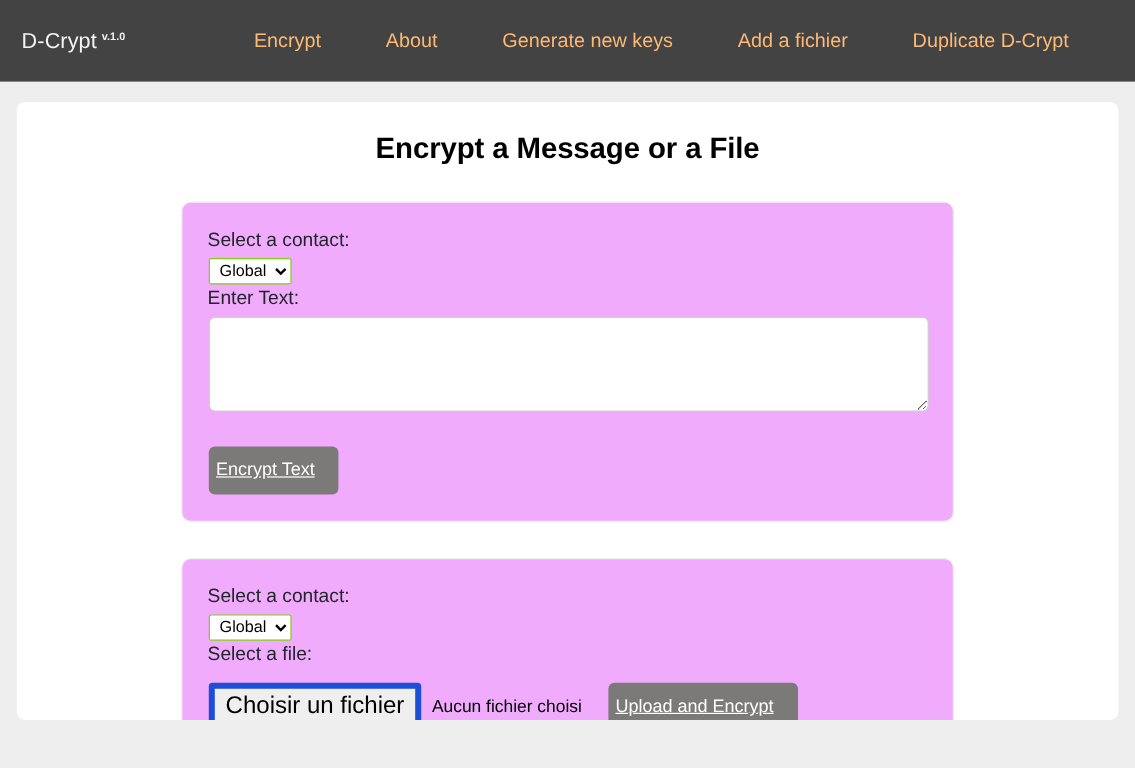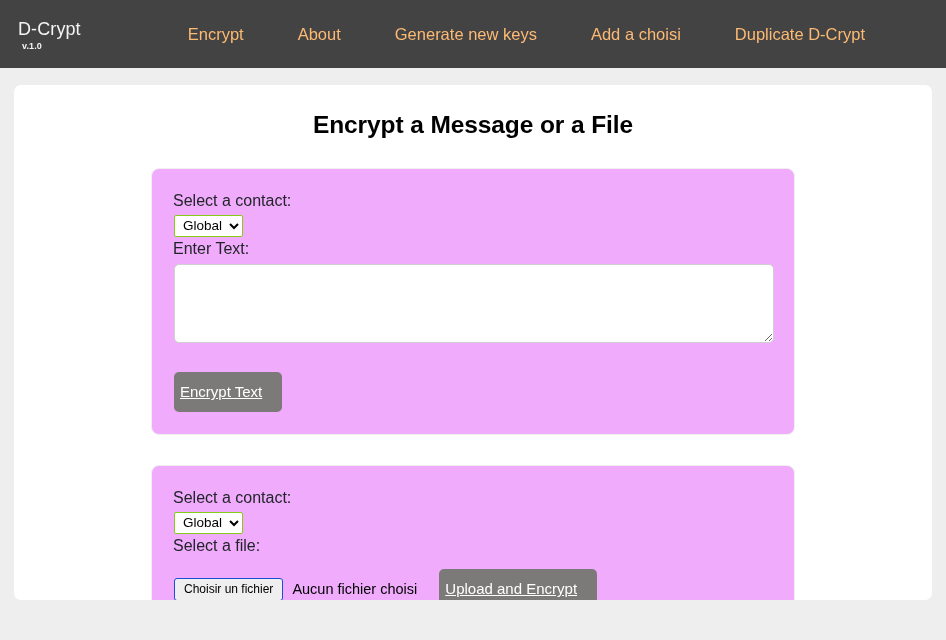--- a/index.html
+++ b/index.html
@@ -26,21 +26,20 @@
     box-sizing: border-box;
   }
   .brand {
     color: #f4f4f4;
     font-size: 18px;
     letter-spacing: 0.1px;
     white-space: nowrap;
     text-decoration: none;
     display: inline-flex;
     align-items: flex-start;
-    flex-direction: column;
   }
   .brand-version {
     font-size: 9px;
     font-weight: bold;
     margin-left: 4px;
     position: relative;
     top: 1px;
   }
   .nav-links {
     display: flex;
@@ -156,24 +155,24 @@
     align-items: center;
     margin-top: 13px;
     margin-left: 1px;
   }
   .file-input {
     display: inline-flex;
     align-items: center;
   }
   .file-button {
     font-family: "Liberation Sans", sans-serif;
-    font-size: 12px;
+    font-size: 20px;
     color: #000000;
     background: #efefef;
-    border: 1px solid #1d4ed8;
+    border: 5px solid #1d4ed8;
     border-radius: 3px;
     padding: 3px 9px 4px 9px;
     cursor: pointer;
     white-space: nowrap;
   }
   .file-status {
     font-size: 14.5px;
     color: #000000;
     margin-left: 9px;
     white-space: nowrap;
@@ -191,21 +190,21 @@
     <li>
       <a href="#" class="nav-link">Encrypt</a>
     </li>
     <li>
       <a href="#" class="nav-link">About</a>
     </li>
     <li>
       <a href="#" class="nav-link">Generate new keys</a>
     </li>
     <li>
-      <a href="#" class="nav-link">Add a choisi</a>
+      <a href="#" class="nav-link">Add a fichier</a>
     </li>
     <li>
       <a href="#" class="nav-link">Duplicate D-Crypt</a>
     </li>
   </ul>
 </nav>
 
 <div class="container">
 
   <h1 class="page-title">Encrypt a Message or a File</h1>

